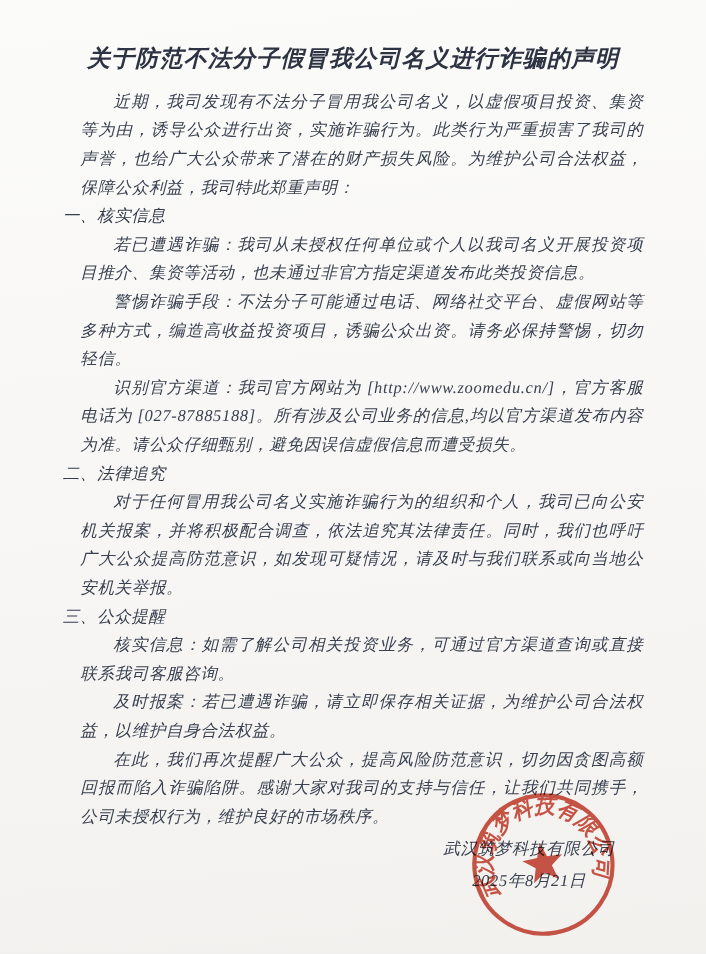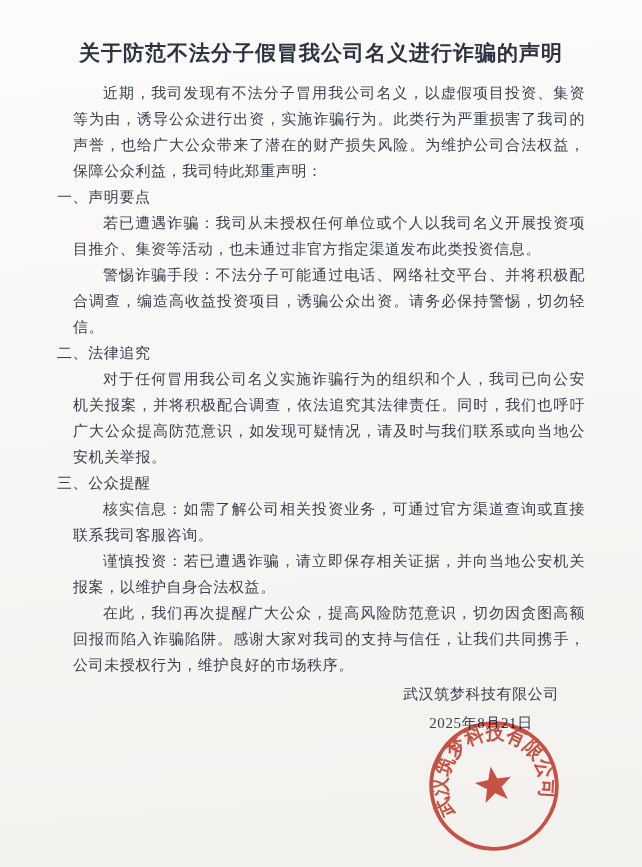--- a/index.html
+++ b/index.html
@@ -8,20 +8,21 @@
     font-family: "Liberation Serif", serif;
     background: #e9e9e9;
   }
   .page {
     position: relative;
     width: 642px;
     height: 867px;
     background: linear-gradient(175deg, #fbfbf9 0%, #f7f6f4 55%, #f2f1ee 100%);
     overflow: hidden;
     color: #39404e;
+    font-style: italic;
   }
   .content {
     position: absolute;
     left: 57px;
     top: 36px;
     width: 528px;
   }
   .doc-title {
     text-align: center;
     font-size: 21px;
@@ -73,28 +74,29 @@
 </head>
 <body>
 
 <div class="page">
 
   <div class="content">
 
     <div class="doc-title">关于防范不法分子假冒我公司名义进行诈骗的声明</div>
 
     <div class="para">近期，我司发现有不法分子冒用我公司名义，以虚假项目投资、集资等为由，诱导公众进行出资，实施诈骗行为。此类行为严重损害了我司的声誉，也给广大公众带来了潜在的财产损失风险。为维护公司合法权益，保障公众利益，我司特此郑重声明：</div>
-    <div class="heading">一、声明要点</div>
+    <div class="heading">一、核实信息</div>
     <div class="para">若已遭遇诈骗：我司从未授权任何单位或个人以我司名义开展投资项目推介、集资等活动，也未通过非官方指定渠道发布此类投资信息。</div>
-    <div class="para">警惕诈骗手段：不法分子可能通过电话、网络社交平台、并将积极配合调查，编造高收益投资项目，诱骗公众出资。请务必保持警惕，切勿轻信。</div>
+    <div class="para">警惕诈骗手段：不法分子可能通过电话、网络社交平台、虚假网站等多种方式，编造高收益投资项目，诱骗公众出资。请务必保持警惕，切勿轻信。</div>
+    <div class="para">识别官方渠道：我司官方网站为 [http://www.zoomedu.cn/]，官方客服电话为 [027-87885188]。所有涉及公司业务的信息,均以官方渠道发布内容为准。请公众仔细甄别，避免因误信虚假信息而遭受损失。</div>
     <div class="heading">二、法律追究</div>
     <div class="para">对于任何冒用我公司名义实施诈骗行为的组织和个人，我司已向公安机关报案，并将积极配合调查，依法追究其法律责任。同时，我们也呼吁广大公众提高防范意识，如发现可疑情况，请及时与我们联系或向当地公安机关举报。</div>
     <div class="heading">三、公众提醒</div>
     <div class="para">核实信息：如需了解公司相关投资业务，可通过官方渠道查询或直接联系我司客服咨询。</div>
-    <div class="para">谨慎投资：若已遭遇诈骗，请立即保存相关证据，并向当地公安机关报案，以维护自身合法权益。</div>
+    <div class="para">及时报案：若已遭遇诈骗，请立即保存相关证据，为维护公司合法权益，以维护自身合法权益。</div>
     <div class="para">在此，我们再次提醒广大公众，提高风险防范意识，切勿因贪图高额回报而陷入诈骗陷阱。感谢大家对我司的支持与信任，让我们共同携手，公司未授权行为，维护良好的市场秩序。</div>
 
     <div class="signature-area">
       <div class="signature-inner">
         <div class="company-name">武汉筑梦科技有限公司</div>
         <div class="statement-date">2025年8月21日</div>
       </div>
     </div>
 
   </div>

